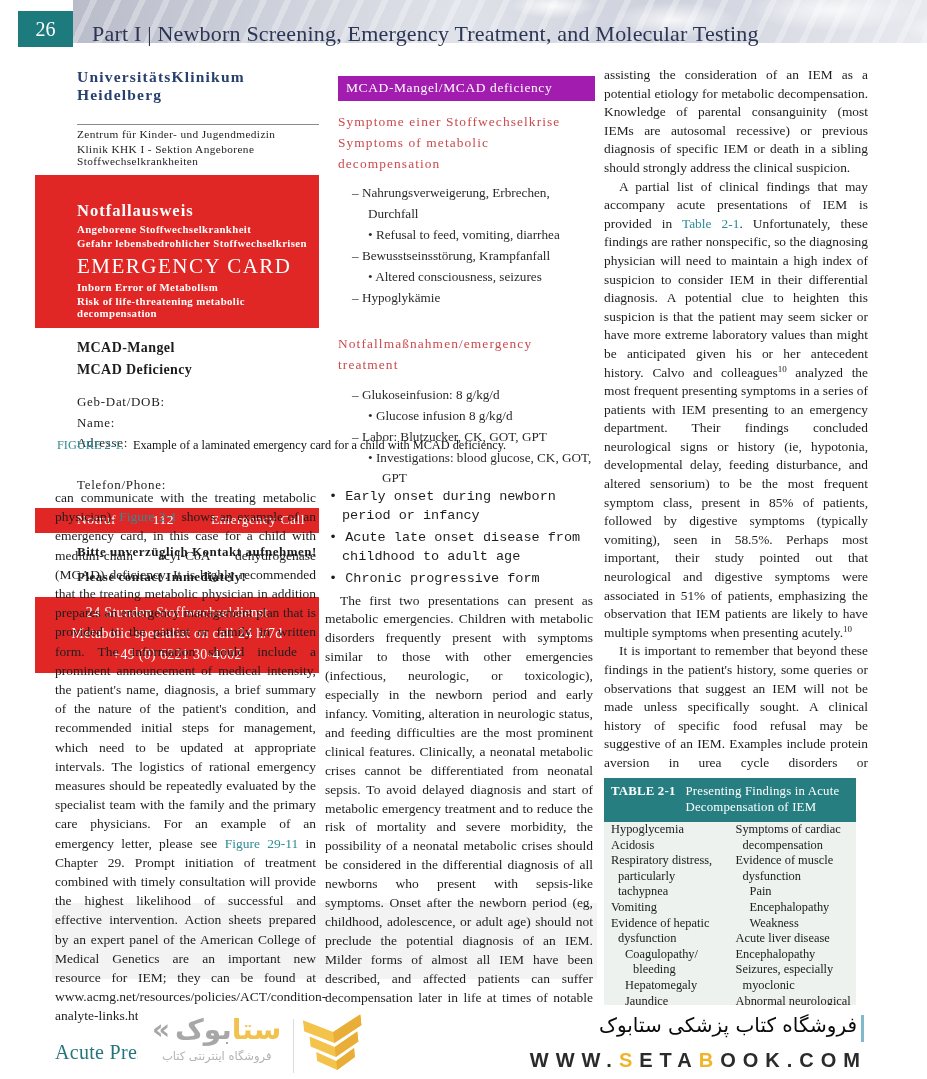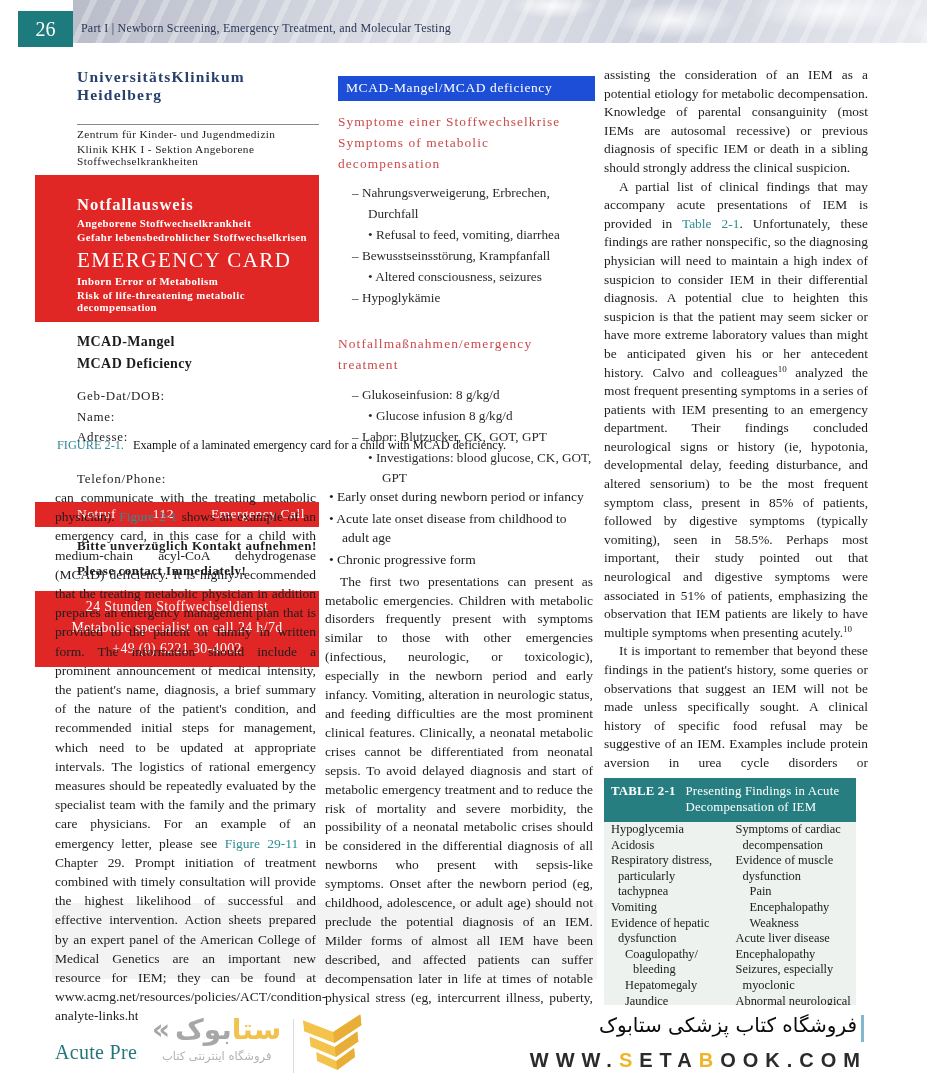--- a/index.html
+++ b/index.html
@@ -12,45 +12,45 @@
     overflow:hidden;}
   .header-band:before{content:"";position:absolute;inset:0;
     background:
       radial-gradient(60px 18px at 480px 6px, rgba(255,255,255,.85), rgba(255,255,255,0) 70%),
       radial-gradient(90px 26px at 600px 20px, rgba(255,255,255,.8), rgba(255,255,255,0) 70%),
       radial-gradient(120px 30px at 760px 10px, rgba(255,255,255,.75), rgba(255,255,255,0) 70%),
       radial-gradient(70px 22px at 880px 28px, rgba(255,255,255,.8), rgba(255,255,255,0) 70%),
       repeating-linear-gradient(115deg, rgba(255,255,255,0) 0 16px, rgba(255,255,255,.30) 16px 22px);}
   .page-num-box{position:absolute;left:18px;top:11px;width:55px;height:36px;background:#1e7b7d;
     color:#fff;display:flex;align-items:center;justify-content:center;font-size:20px;z-index:2;}
-  .header-title{position:absolute;left:81px;top:21px;color:#2c3553;font-size:12px;
+  .header-title{position:absolute;left:92px;top:21px;color:#2c3553;font-size:22px;
     letter-spacing:.2px;z-index:2;white-space:nowrap;}
 
   
   .card-left{position:absolute;left:35px;top:68px;width:284px;font-size:13px;}
   .uk-title{margin-left:42px;color:#27406e;font-weight:bold;font-size:15.5px;letter-spacing:1.2px;
     border-bottom:1.5px solid #8a8a8a;padding-bottom:20px;}
   .uk-sub{margin-left:42px;font-size:11.3px;letter-spacing:.4px;margin-top:3px;color:#222;}
   .red-box{background:#e12726;color:#fff;}
-  .red-box1{margin-top:8px;padding:20px 8px 9px 42px;}
+  .red-box1{margin-top:8px;padding:26px 8px 9px 42px;}
   .rb-de-title{font-weight:bold;font-size:16.5px;letter-spacing:1px;}
   .rb-small{font-weight:bold;font-size:10.8px;letter-spacing:.4px;margin-top:2px;}
   .rb-en-title{font-size:21px;letter-spacing:1.5px;margin-top:5px;}
   .diag{margin:9px 0 0 42px;font-weight:bold;font-size:14px;line-height:1.6;letter-spacing:.4px;}
   .fields{margin:10px 0 0 42px;font-size:13px;letter-spacing:.7px;line-height:1.6;}
   .field-gap{margin-top:21px;}
   .notruf-bar{margin-top:12px;display:flex;justify-content:space-between;align-items:center;
     padding:4px 14px 5px 42px;font-size:13.5px;letter-spacing:.5px;}
   .contact{margin:7px 0 0 42px;font-weight:bold;font-size:13px;letter-spacing:.5px;line-height:1.9;}
   .red-box2{margin-top:8px;text-align:center;padding:6px 4px 8px;font-size:13.8px;
     line-height:1.5;letter-spacing:.4px;}
 
   
   .card-right{position:absolute;left:338px;top:76px;width:257px;font-size:13.2px;}
-  .red-bar-title{background:#1d4ed8;color:#fff;padding:4px 8px 5px;font-size:13.5px;letter-spacing:.6px;}
+  .red-bar-title{background:#a21caf;color:#fff;padding:4px 8px 5px;font-size:13.5px;letter-spacing:.6px;}
   .red-sub{color:#ca4a4e;font-size:13.4px;letter-spacing:1.1px;line-height:1.55;margin-top:11px;}
   .card-list{margin-top:9px;line-height:1.58;color:#2a2a2a;}
   .card-list .dash{padding-left:30px;text-indent:-16px;}
   .card-list .bsub{padding-left:44px;text-indent:-14px;}
   .treat-head{margin-top:26px;}
 
   
   #caption{position:absolute;left:57px;top:438px;width:530px;font-size:12.3px;color:#111;}
   .cap-label{color:#2f8b94;margin-right:9px;}
 
@@ -60,21 +60,21 @@
   #col2{left:325px;top:488px;width:268px;font-size:13.5px;line-height:18.9px;}
   #col3{left:604px;top:66px;width:264px;font-size:13.4px;line-height:18.6px;
         max-height:711px;overflow:hidden;}
   .para{margin:0;}
   .para.ind{text-indent:15px;}
   .link{color:#2f8b94;}
   .sup{vertical-align:super;font-size:9px;line-height:0;}
   .section-heading{color:#25767c;font-size:20px;letter-spacing:.3px;margin:17px 0 11px;
     text-align:left;font-weight:normal;}
   .bullet-item{padding-left:17px;text-indent:-13px;margin-bottom:3px;text-align:left;}
-  .bullet-block{}
+  .bullet-block{font-family:Liberation Mono, monospace;}
   .frag-line{text-align:left;}
 
   
   #table21{position:absolute;left:604px;top:778px;width:252px;z-index:2;}
   .t-head{background:#277e81;color:#fff;display:flex;gap:10px;padding:6px 8px 7px 7px;font-size:12.8px;}
   .t-label{font-weight:bold;white-space:nowrap;letter-spacing:.2px;}
   .t-title{width:168px;line-height:15.5px;letter-spacing:.2px;}
   .t-body{background:#edf2ee;display:flex;gap:8px;padding:0 4px 26px 7px;
     font-size:12.4px;line-height:15.6px;color:#202020;}
   .t-col{width:50%;}

